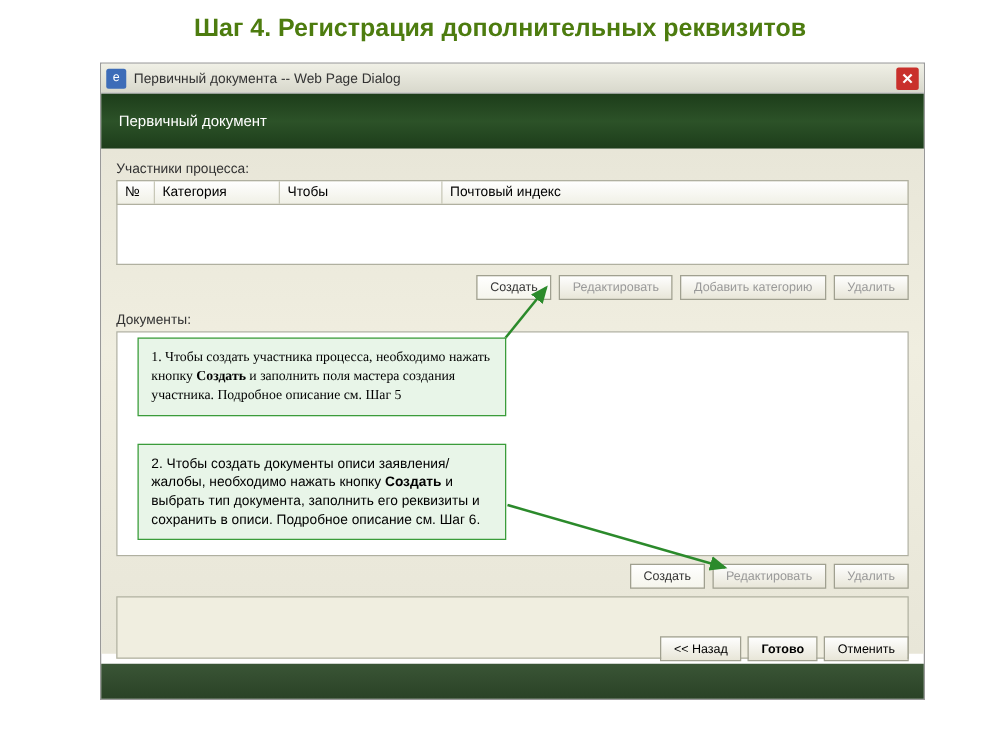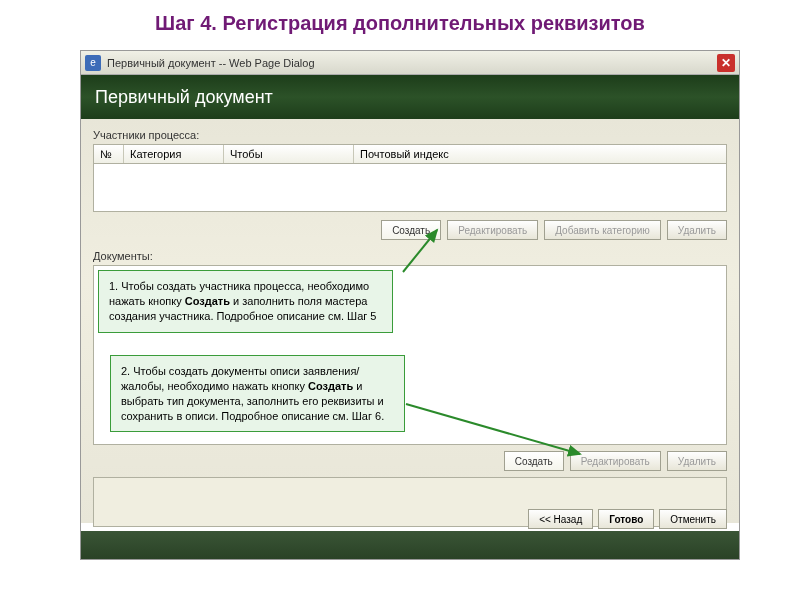--- a/index.html
+++ b/index.html
@@ -1,28 +1,28 @@
 <!DOCTYPE html>
 <html><head>
 <meta charset="utf-8">
 <style>
   * { box-sizing: border-box; margin: 0; padding: 0; }
   body { font-family: Tahoma, Arial, sans-serif; font-size: 11px; background: #fff; width: 800px; height: 600px; position: relative; overflow: hidden; }
   
-  .slide-title { color: #701a75; font-size: 20px; font-weight: bold; text-align: center; padding: 12px 0 8px; }
+  .slide-title { color: #4d7c0f; font-size: 20px; font-weight: bold; text-align: center; padding: 12px 0 8px; }
   
   .dialog-window { position: absolute; left: 80px; top: 50px; width: 660px; height: 510px; border: 1px solid #999; background: #fff; }
   
   .titlebar { height: 24px; background: linear-gradient(to bottom, #f0f0e6, #d8d8cc); display: flex; align-items: center; padding: 0 4px; border-bottom: 1px solid #aaa; }
   .titlebar-icon { width: 16px; height: 16px; background: #3d6cb8; border-radius: 2px; margin-right: 6px; display: inline-flex; align-items: center; justify-content: center; color: #fff; font-size: 10px; }
   .titlebar-text { flex: 1; font-size: 11px; color: #333; }
   .titlebar-close { width: 18px; height: 18px; background: #c9302c; color: #fff; display: flex; align-items: center; justify-content: center; font-weight: bold; font-size: 12px; border-radius: 2px; cursor: pointer; }
   
   .green-banner { height: 44px; background: linear-gradient(to bottom, #1d3d1a, #2c5228, #1d3d1a); display: flex; align-items: center; padding: 0 14px; }
-  .banner-text { color: #fff; font-size: 18px; }
+  .banner-text { color: #fff; font-size: 12px; }
   
   .content-area { background: linear-gradient(to bottom, #e8e6d8 0%, #f0eee0 40%, #e8e6d8 100%); padding: 10px 12px 8px; height: 404px; position: relative; }
   
   .section-label { font-size: 11px; color: #333; margin-bottom: 3px; }
   
   .table-head { display: flex; background: linear-gradient(to bottom, #fff, #f0f0e6); border: 1px solid #b0b0a0; height: 20px; align-items: center; }
   .th { padding: 0 6px; font-size: 11px; border-right: 1px solid #c8c8b8; height: 100%; display: flex; align-items: center; }
   .th:last-child { border-right: none; }
   .th-no { width: 30px; }
   .th-cat { width: 100px; }
@@ -44,35 +44,35 @@
   .bottom-bar { position: absolute; bottom: 30px; right: 12px; display: flex; gap: 5px; }
   .btn-footer { height: 20px; padding: 0 10px; font-size: 10px; background: linear-gradient(to bottom, #fefefe, #e8e6d8); border: 1px solid #a0a090; cursor: pointer; display: inline-flex; align-items: center; margin-top: 24px; }
   .btn-footer.bold { font-weight: bold; }
   
   .bottom-spacer { background: #f0eee0; border: 1px solid #b0b0a0; height: 50px; margin-top: 6px; }
   
   
   .callout { position: absolute; background: #e8f5e8; border: 1.5px solid #3a9c3a; padding: 8px 10px; font-size: 11px; line-height: 1.35; width: 295px; z-index: 20; }
   .callout b { font-weight: bold; }
   
-  .callout1 { left: 98px; top: 270px; }
+  .callout1 { left: 110px; top: 270px; font-family: Liberation Serif, serif; }
   .callout2 { left: 110px; top: 355px; }
   
   
   .arrow-svg { position: absolute; z-index: 15; pointer-events: none; }
 </style>
 </head>
 <body>
 
 <div class="slide-title">Шаг 4. Регистрация дополнительных реквизитов</div>
 
 <div class="dialog-window">
   <div class="titlebar">
     <span class="titlebar-icon">e</span>
-    <span class="titlebar-text">Первичный документ -- Web Page Dialog</span>
+    <span class="titlebar-text">Первичный документа -- Web Page Dialog</span>
     <span class="titlebar-close">✕</span>
   </div>
 
   <div class="green-banner">
     <span class="banner-text">Первичный документ</span>
   </div>
 
   <div class="content-area">
     <div class="section-label">Участники процесса:</div>
     <div class="table-head">

